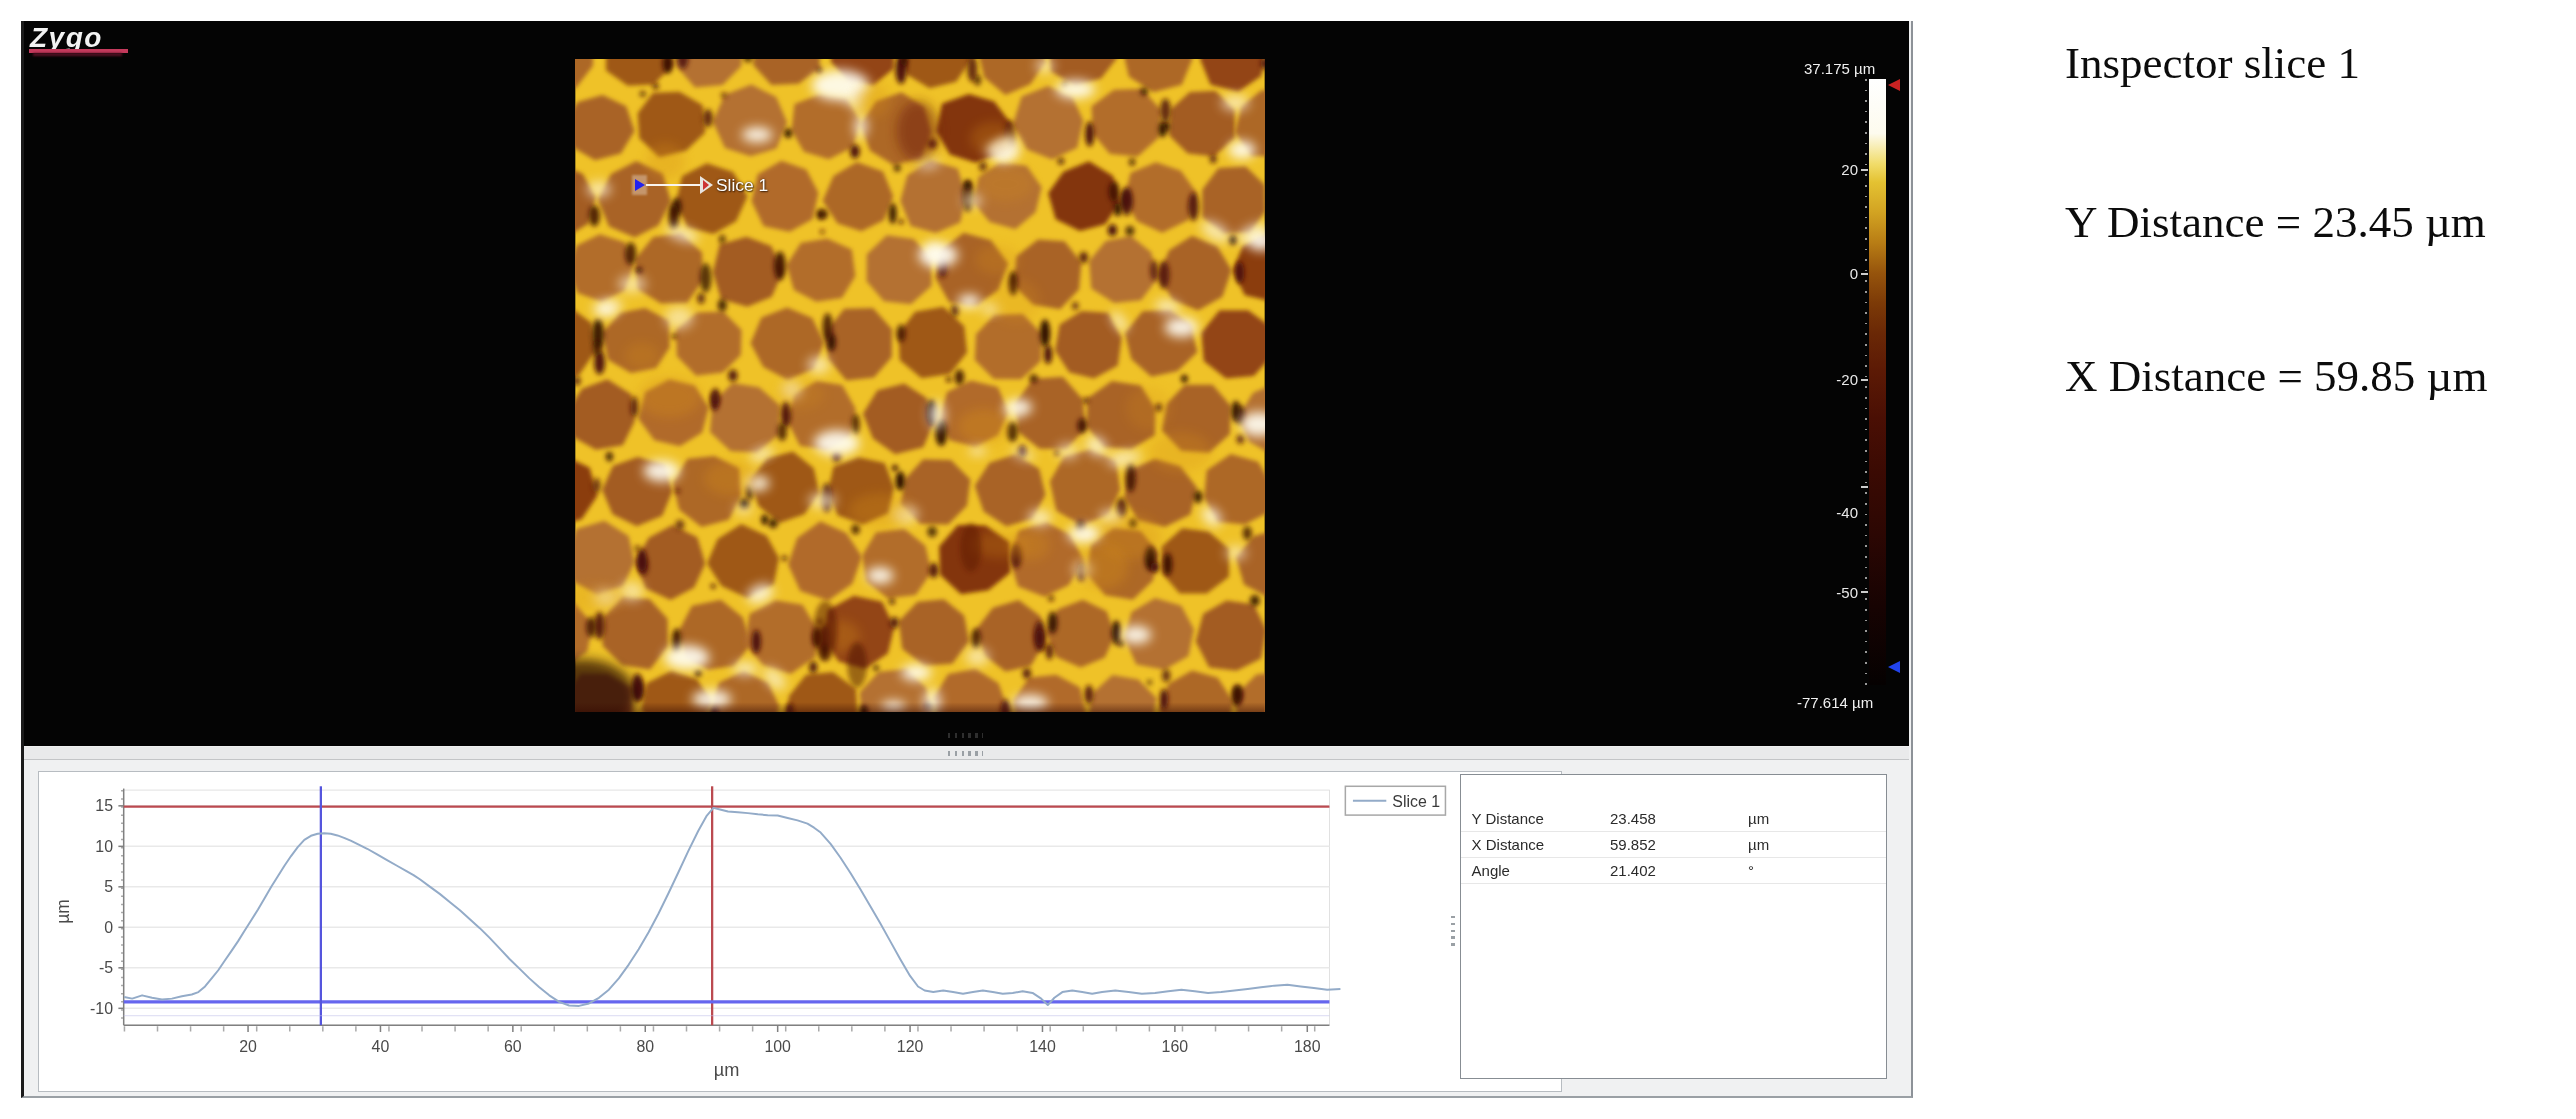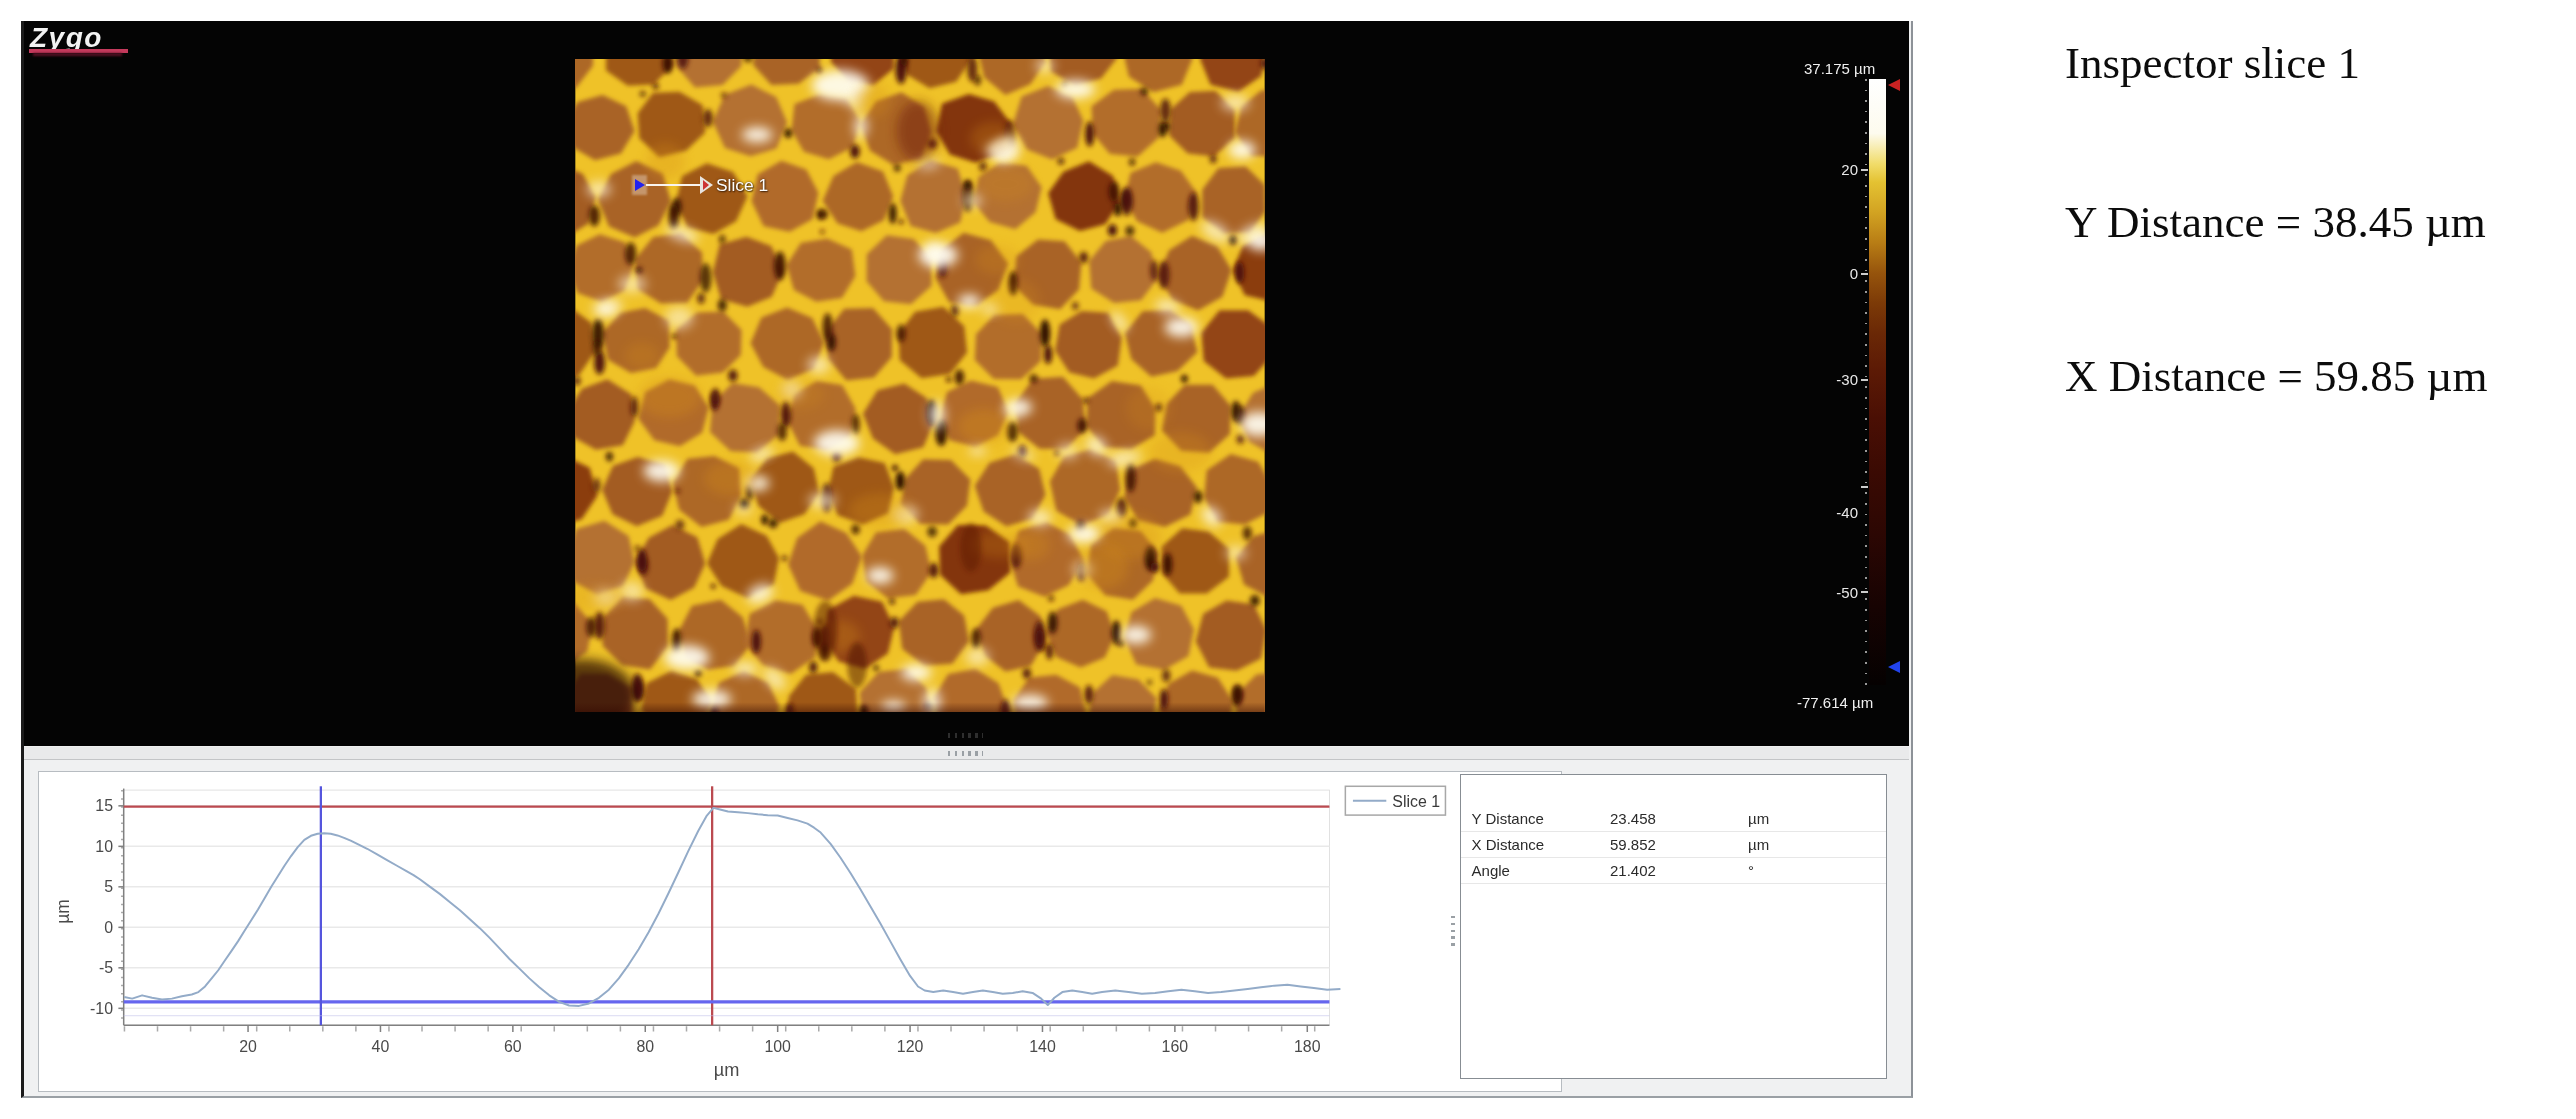--- a/index.html
+++ b/index.html
@@ -460,21 +460,21 @@
     <div class="tri-r"></div>
       <div class="tri-r2"></div>
       <div id="stext">Slice 1</div>
     </div>
   <div id="cbar"></div>
   <div id="cbdots"></div>
   <div class="cbl" style="top:161px">20</div>
     <div class="cbt" style="top:169px"></div>
     <div class="cbl" style="top:265px">0</div>
     <div class="cbt" style="top:273px"></div>
-    <div class="cbl" style="top:371px">-30</div>
+    <div class="cbl" style="top:371px">-20</div>
     <div class="cbt" style="top:379px"></div>
     <div class="cbl" style="top:504px">-40</div>
     <div class="cbt" style="top:486px"></div>
     <div class="cbl" style="top:584px">-50</div>
     <div class="cbt" style="top:591px"></div>
   <div id="cblab-t">37.175 µm</div>
   <div id="cblab-b">-77.614 µm</div>
   <div id="cmark-t"></div>
   <div id="cmark-b"></div>
   <div id="hsplit"></div>
@@ -549,16 +549,16 @@
         <span class="ic3">µm</span>
       </div>
     <div class="irow" style="top:83px">
         <span class="ic1">Angle</span>
         <span class="ic2">21.402</span>
         <span class="ic3">°</span>
       </div>
   </div>
   <div id="rt">
     <div class="rtl" style="top:37px">Inspector slice 1</div>
-    <div class="rtl" style="top:196px">Y Distance = 38.45 µm</div>
+    <div class="rtl" style="top:196px">Y Distance = 23.45 µm</div>
     <div class="rtl" style="top:350px">X Distance = 59.85 µm</div>
   </div>
 </div>
 
 </body></html>

